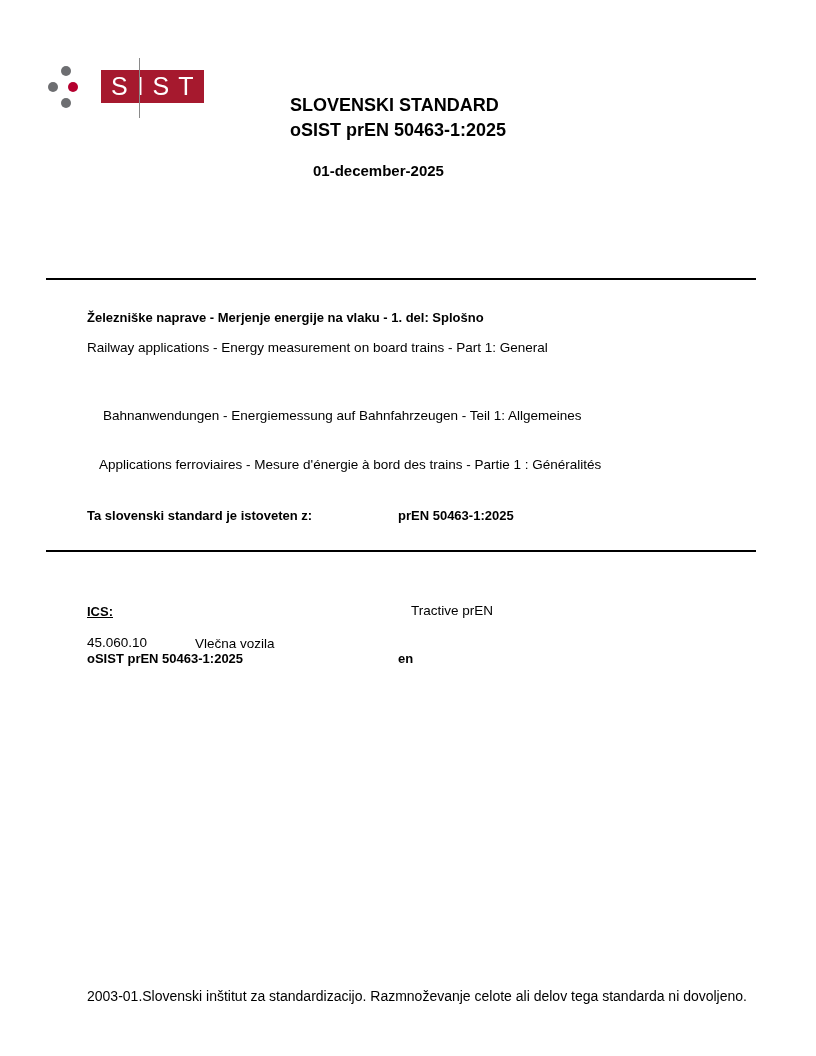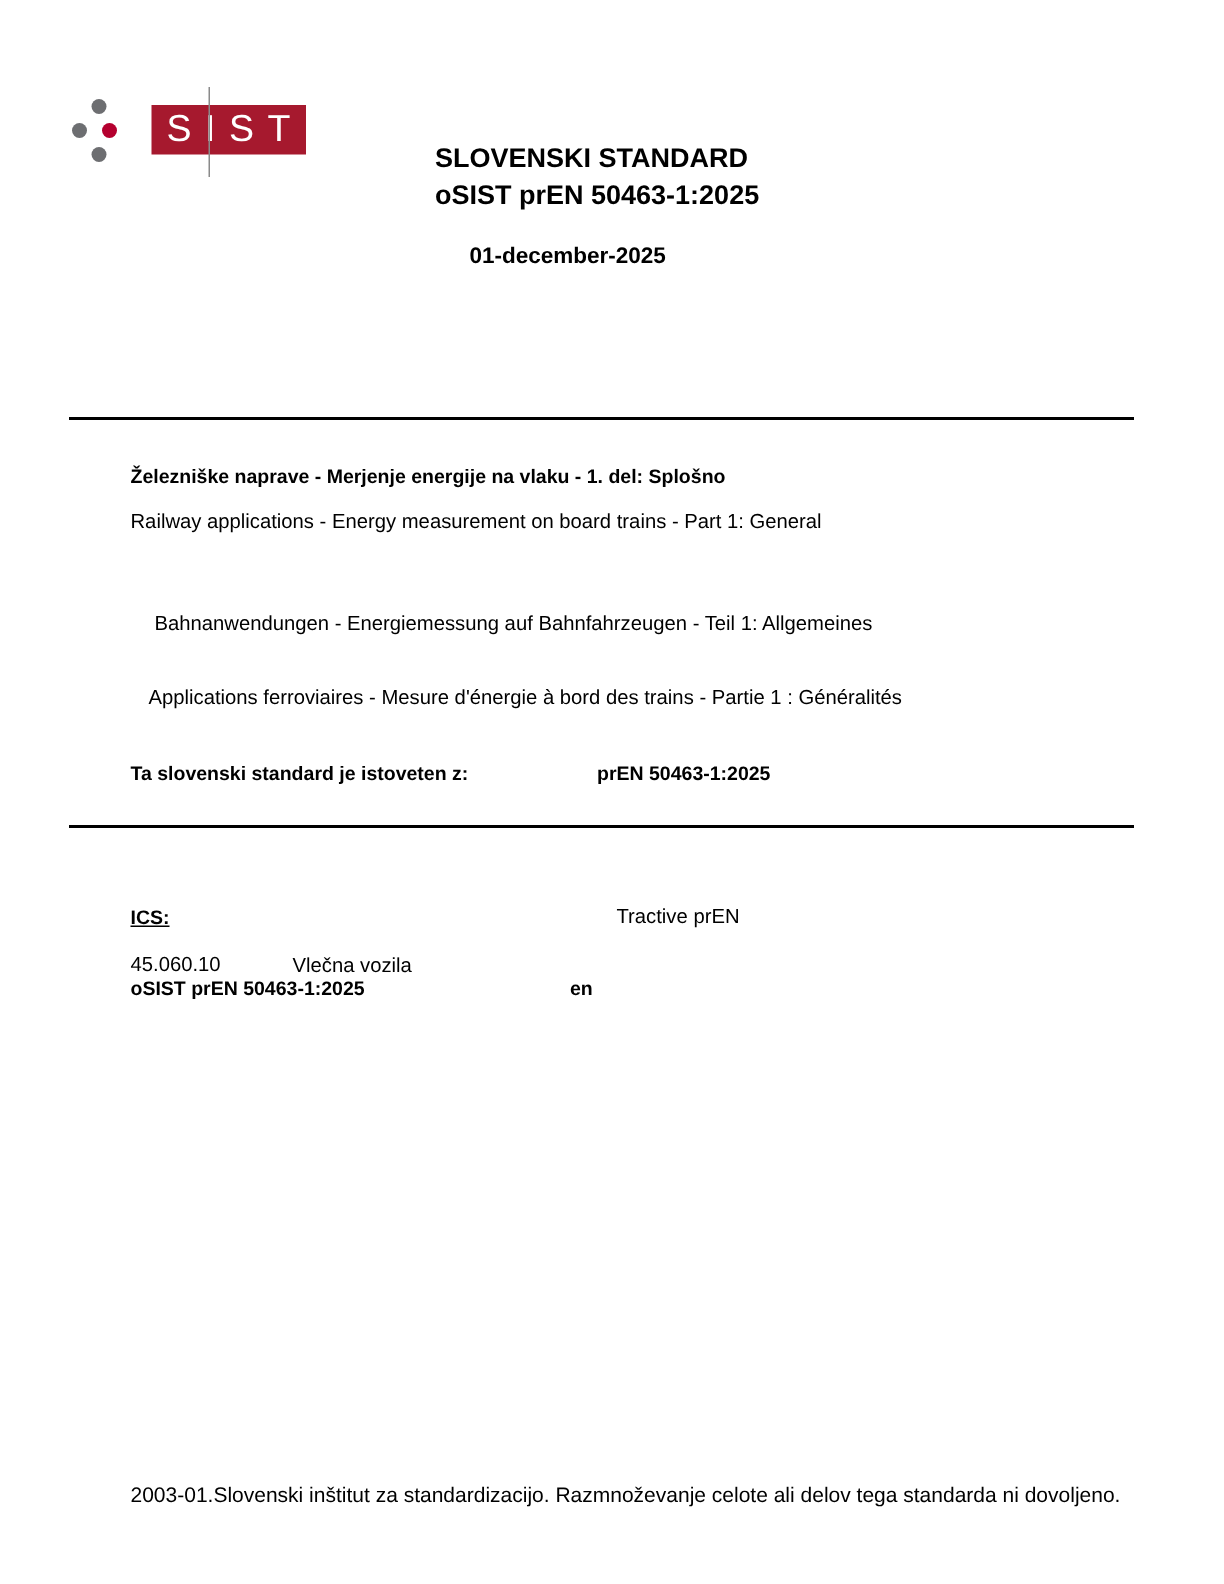--- a/index.html
+++ b/index.html
@@ -54,15 +54,15 @@
 <div class="rule" style="top:550px;"></div>
 
 <div class="abs ics-label" style="left:87px; top:582px;">ICS:</div>
 <div>
   <div class="abs t-reg" style="left:87px; top:603px;margin-top:32px;">45.060.10</div>
   <div class="abs t-reg" style="left:195px; top:603px;margin-top:33px;">Vlečna vozila</div>
   <div class="abs t-reg" style="left:411px; top:603px;">Tractive prEN</div>
 </div>
 
 <div class="abs t-bold" style="left:87px; top:651px;">oSIST prEN 50463-1:2025</div>
-<div class="abs t-bold" style="left:380px; top:651px;">en</div>
+<div class="abs t-bold" style="left:398px; top:651px;">en</div>
 
 <div class="abs footer" style="left:87px; top:988px;">2003-01.Slovenski inštitut za standardizacijo. Razmnoževanje celote ali delov tega standarda ni dovoljeno.</div>
 
 </body></html>

